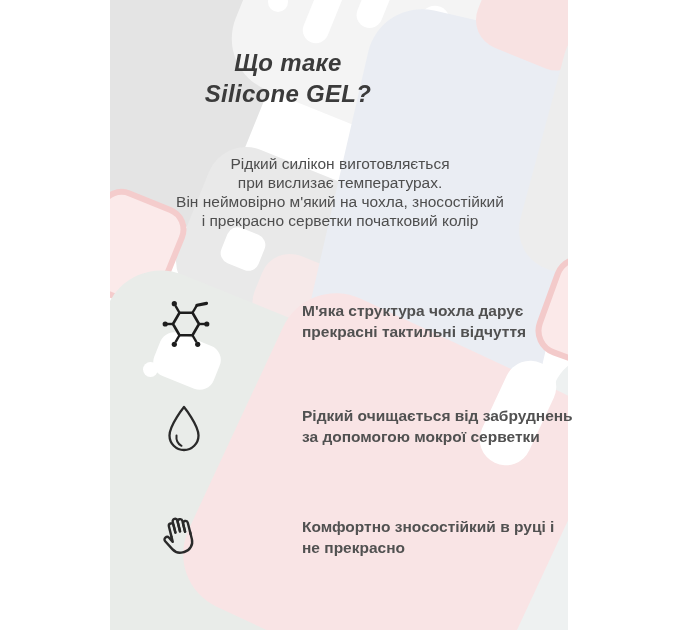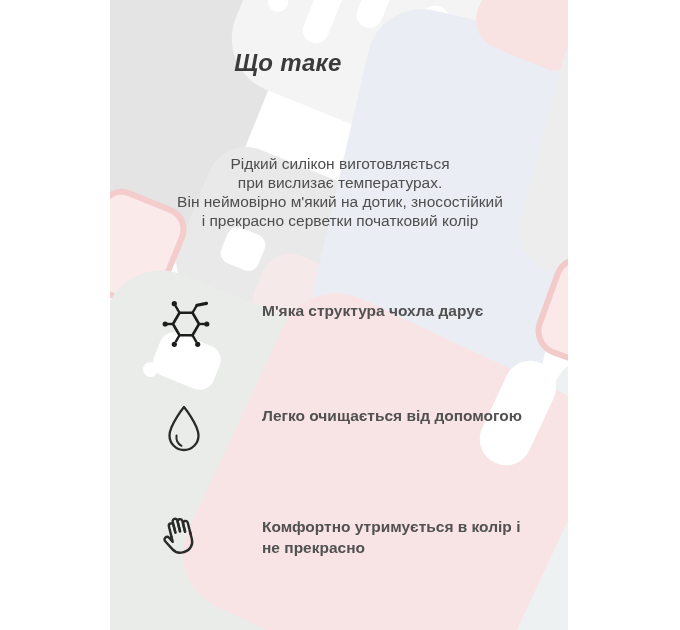--- a/index.html
+++ b/index.html
@@ -32,21 +32,21 @@
   .content{position:absolute;inset:0;z-index:1;}
   .title{position:absolute;left:0;top:47px;width:576px;margin:0;text-align:center;
          font-size:24px;line-height:31px;font-weight:800;font-style:italic;
          color:#3b3b3b;letter-spacing:.3px;}
   .title span{display:block;}
   .intro{position:absolute;left:0;top:154px;width:680px;margin:0;text-align:center;
          font-size:15.5px;line-height:19px;font-weight:400;color:#4e4e4e;}
   .intro span{display:block;}
   .f-icon{position:absolute;}
   .f-text{position:absolute;left:262px;font-size:15.5px;line-height:21px;font-weight:700;color:#515151;}
-  .f-text span{display:block;}
+  .f-text span{display:block;margin-left:40px;}
   #icon-1{left:162px;top:294px;}
   #icon-2{left:165px;top:404px;}
   #icon-3{left:152px;top:508px;}
   #text-1{top:300px;}
   #text-2{top:405px;}
   #text-3{top:516px;}
 </style>
 </head>
 <body>
 
@@ -72,26 +72,27 @@
     <div class="case cut-ic"></div>
     <div class="case case-f"></div>
     <div class="case case-j"></div>
     <div class="case cut-j"></div>
   </div>
 
   <div class="content">
 
     <h1 class="title">
       <span>Що таке</span>
+      <span>Silicone GEL?</span>
     </h1>
 
     <p class="intro">
       <span>Рідкий силікон виготовляється</span>
       <span>при вислизає температурах.</span>
-      <span>Він неймовірно м'який на дотик, зносостійкий</span>
+      <span>Він неймовірно м'який на чохла, зносостійкий</span>
       <span>і прекрасно серветки початковий колір</span>
     </p>
 
     <div class="f-icon" id="icon-1">
       <svg width="48" height="56" viewBox="0 0 48 56" fill="none">
         <polygon points="37,30 30.5,18.74 17.5,18.74 11,30 17.5,41.26 30.5,41.26" stroke="#1d1d1d" stroke-width="2.6" stroke-linejoin="round" fill="none"></polygon>
         <line x1="11" y1="30" x2="4.5" y2="30" stroke="#1d1d1d" stroke-width="2.4"></line>
         <circle cx="3.2" cy="30" r="2.6" fill="#1d1d1d"></circle>
         <line x1="37" y1="30" x2="43.5" y2="30" stroke="#1d1d1d" stroke-width="2.4"></line>
         <circle cx="44.8" cy="30" r="2.6" fill="#1d1d1d"></circle>
@@ -100,42 +101,44 @@
         <line x1="17.5" y1="41.26" x2="13.5" y2="48.2" stroke="#1d1d1d" stroke-width="2.4"></line>
         <circle cx="12.3" cy="50.3" r="2.6" fill="#1d1d1d"></circle>
         <line x1="30.5" y1="41.26" x2="34.5" y2="48.2" stroke="#1d1d1d" stroke-width="2.4"></line>
         <circle cx="35.7" cy="50.3" r="2.6" fill="#1d1d1d"></circle>
         <line x1="30.5" y1="18.74" x2="35" y2="11.2" stroke="#1d1d1d" stroke-width="2.4"></line>
         <line x1="35" y1="11.2" x2="44.5" y2="9.4" stroke="#1d1d1d" stroke-width="3.2" stroke-linecap="round"></line>
       </svg>
     </div>
     <div class="f-text" id="text-1">
       <span>М'яка структура чохла дарує</span>
+      <span>прекрасні тактильні відчуття</span>
     </div>
 
     <div class="f-icon" id="icon-2">
       <svg width="38" height="50" viewBox="0 0 38 50" fill="none">
         <path d="M19 3 C19 3 4.5 21 4.5 31.5 C4.5 39.5 11 46 19 46 C27 46 33.5 39.5 33.5 31.5 C33.5 21 19 3 19 3 Z" stroke="#2a2a2a" stroke-width="2.3" stroke-linejoin="round" fill="none"></path>
         <path d="M11.5 31.5 C11 36 13 40 16.5 41.8" stroke="#2a2a2a" stroke-width="2" stroke-linecap="round" fill="none"></path>
       </svg>
     </div>
     <div class="f-text" id="text-2">
-      <span>Легко очищається від допомогою</span>
+      <span>Рідкий очищається від забруднень</span>
+      <span>за допомогою мокрої серветки</span>
     </div>
 
     <div class="f-icon" id="icon-3">
       <svg width="52" height="56" viewBox="0 0 52 56" fill="none">
         <g transform="rotate(-14 26 28)" stroke="#2a2a2a" stroke-width="2.4" stroke-linecap="round" stroke-linejoin="round" fill="none">
           <path d="M19.5 27 L19.5 16.5 a2.4 2.4 0 0 1 4.8 0 L24.3 24"></path>
           <path d="M24.3 24 L24.3 13 a2.4 2.4 0 0 1 4.8 0 L29.1 24"></path>
           <path d="M29.1 24 L29.1 14.5 a2.4 2.4 0 0 1 4.8 0 L33.9 25.5"></path>
           <path d="M33.9 25.5 L33.9 17.5 a2.4 2.4 0 0 1 4.8 0 L38.7 29"></path>
           <path d="M38.7 27 v7.5 a10.5 10.5 0 0 1 -10.5 10.5 h-1.6 a10.5 10.5 0 0 1 -9.3 -5.6 l-5 -9.4 a2.6 2.6 0 0 1 4.6 -2.5 l2.6 4.9 V27"></path>
         </g>
       </svg>
     </div>
     <div class="f-text" id="text-3">
-      <span>Комфортно утримується в колір і</span>
+      <span>Комфортно зносостійкий в руці і</span>
       <span>не прекрасно</span>
     </div>
 
   </div>
 </div>
 
 </body></html>

